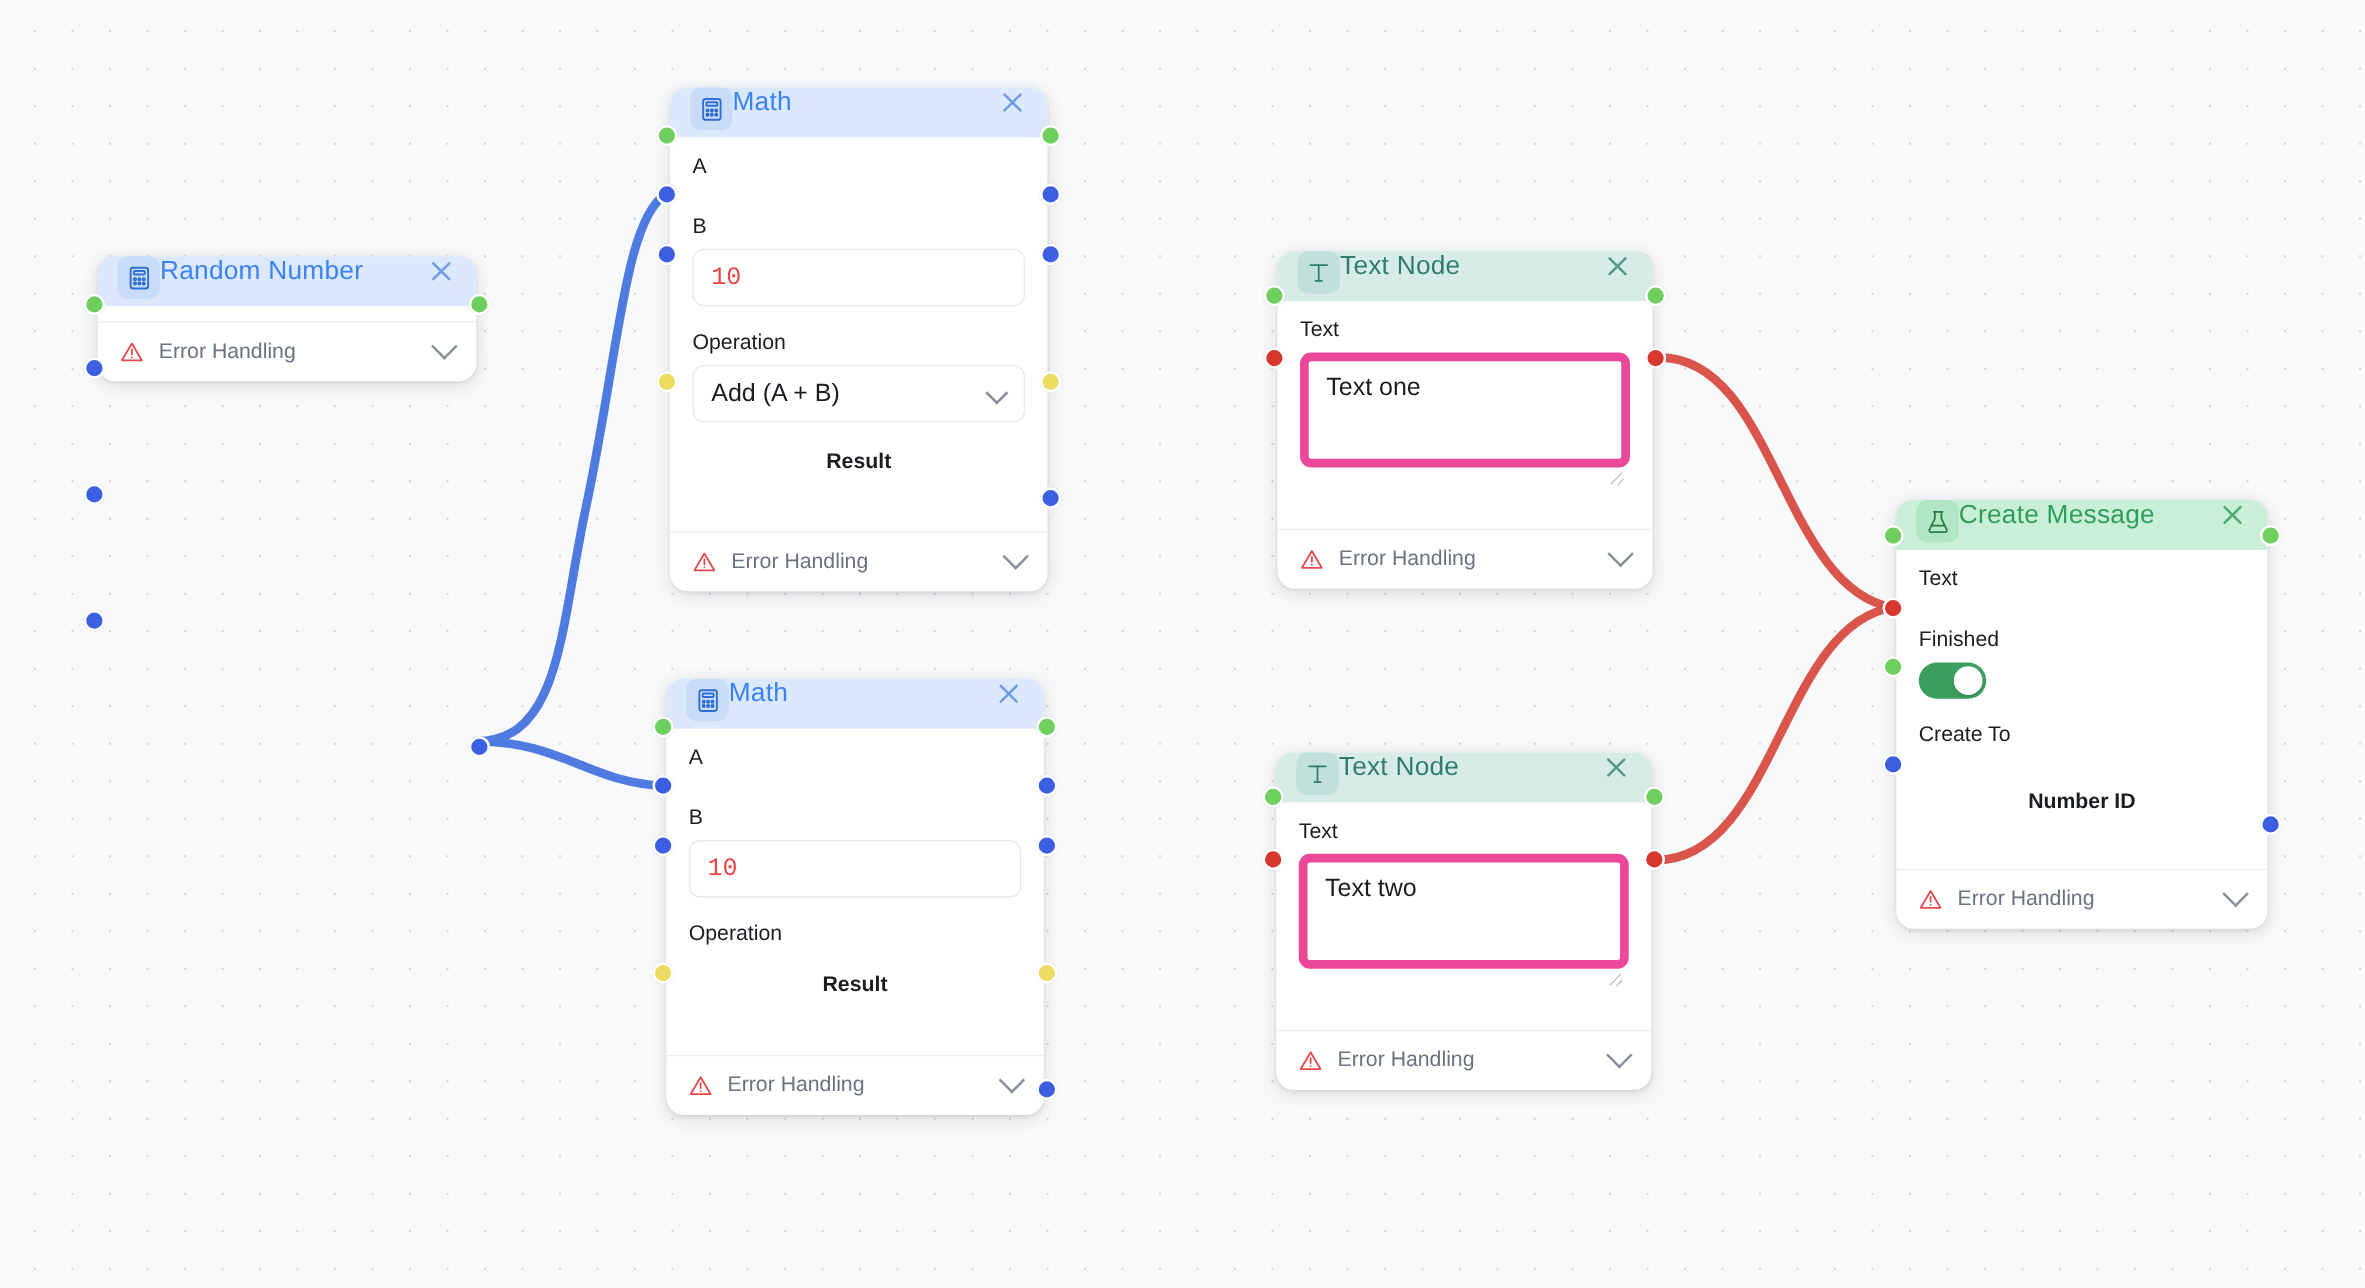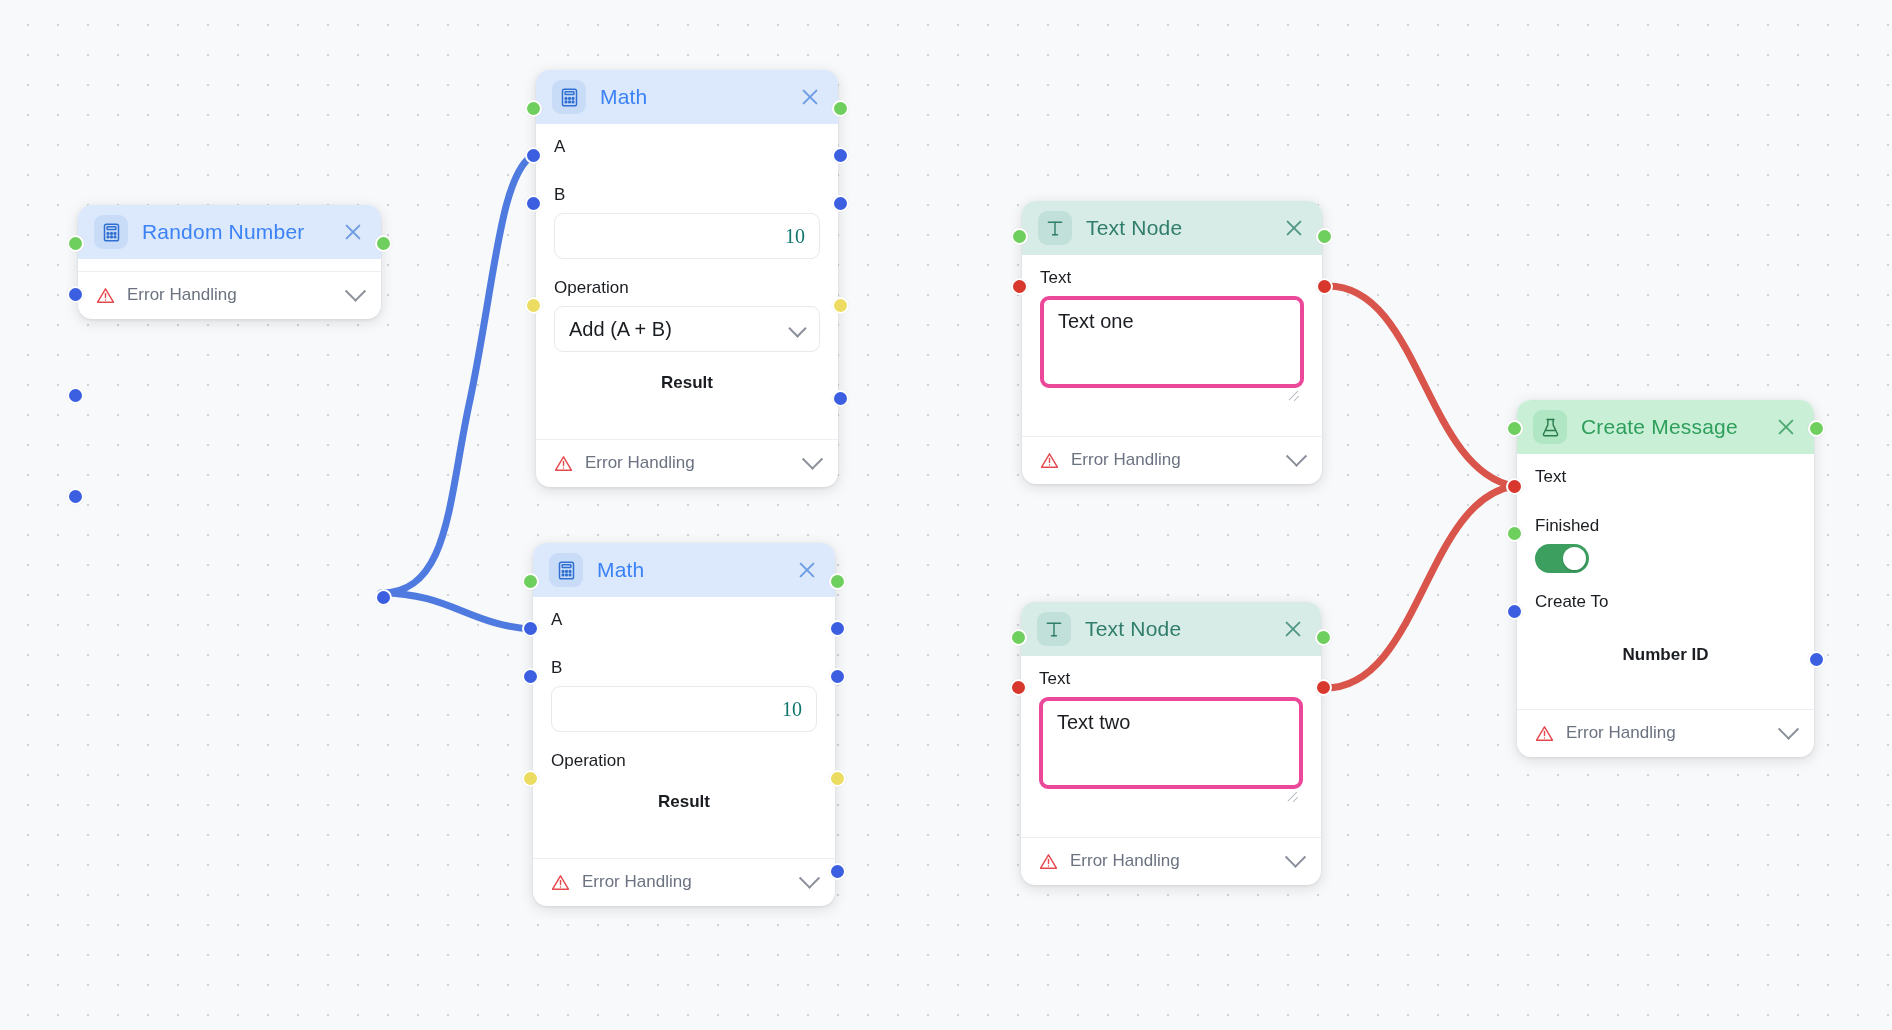--- a/index.html
+++ b/index.html
@@ -19,22 +19,22 @@
   #edges { position: absolute; inset: 0; width: 1892px; height: 1030px; pointer-events: none; }
 
   .node {
     position: absolute;
     background: #ffffff;
     border-radius: 14px;
     box-shadow: 0 3px 14px rgba(16,24,40,.13), 0 1px 3px rgba(16,24,40,.08);
     overflow: visible;
   }
   .node-head {
-    display: flex; align-items: center; gap: 14px;
-    height: 54px;
+    display: flex; 
+    height: 40px;
     padding: 0 16px;
     border-radius: 14px 14px 0 0;
   }
   .node-head.blue { background: #dce8fb; }
   .node-head.teal { background: #d8ece7; }
   .node-head.green { background: #c9f0d7; }
 
   .head-icon {
     width: 34px; height: 34px;
     border-radius: 9px;
@@ -99,25 +99,24 @@
   .field-label.out { text-align: center; font-weight: 700; }
   .row-gap { height: 21px; }
 
   .text-input {
     width: 100%;
     height: 46px;
     border: 1px solid #e7e9ec;
     border-radius: 9px;
     background: #fff;
     font-size: 20px;
-    color: #0f766e;
+    color: #ef4444;
     padding: 0 14px;
-    font-family: Liberation Serif, serif;
+    font-family: Liberation Mono, monospace;
     margin-bottom: 20px;
-    text-align: right;
   }
   .select-wrap { position: relative; margin-bottom: 8px; }
   .select-box {
     width: 100%;
     height: 46px;
     border: 1px solid #e7e9ec;
     border-radius: 9px;
     background: #fff;
     font-size: 20px;
     color: #1a1d21;
@@ -127,21 +126,21 @@
   .select-chev {
     position: absolute; right: 16px; top: 16px;
     width: 13px; height: 13px;
     border-right: 2.2px solid #8a9099;
     border-bottom: 2.2px solid #8a9099;
     transform: rotate(45deg);
   }
   .textarea {
     width: 100%;
     height: 92px;
-    border: 4px solid #ec4899;
+    border: 7px solid #ec4899;
     border-radius: 9px;
     background: #fff;
     font-size: 20px;
     color: #1a1d21;
     padding: 10px 14px;
     resize: none;
     font-family: "Liberation Sans", sans-serif;
     margin-bottom: 10px;
     overflow: hidden;
   }

